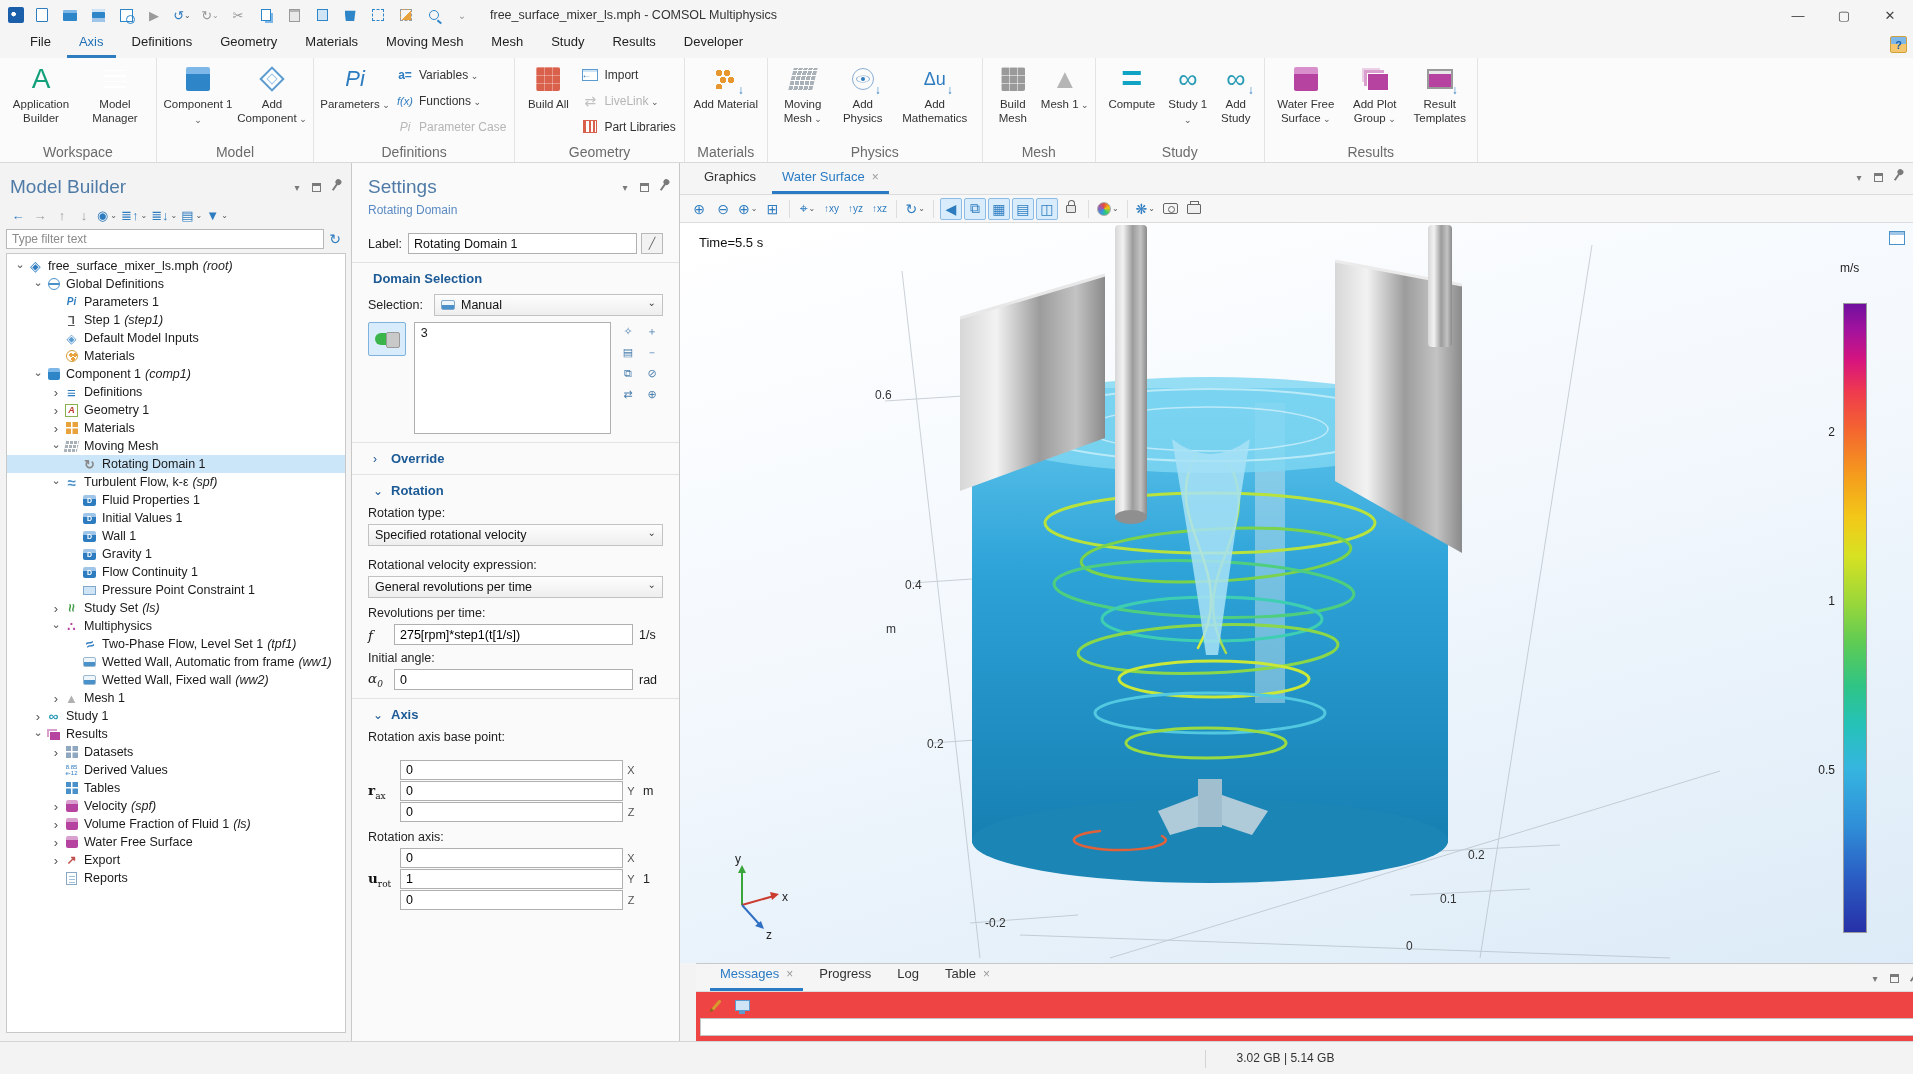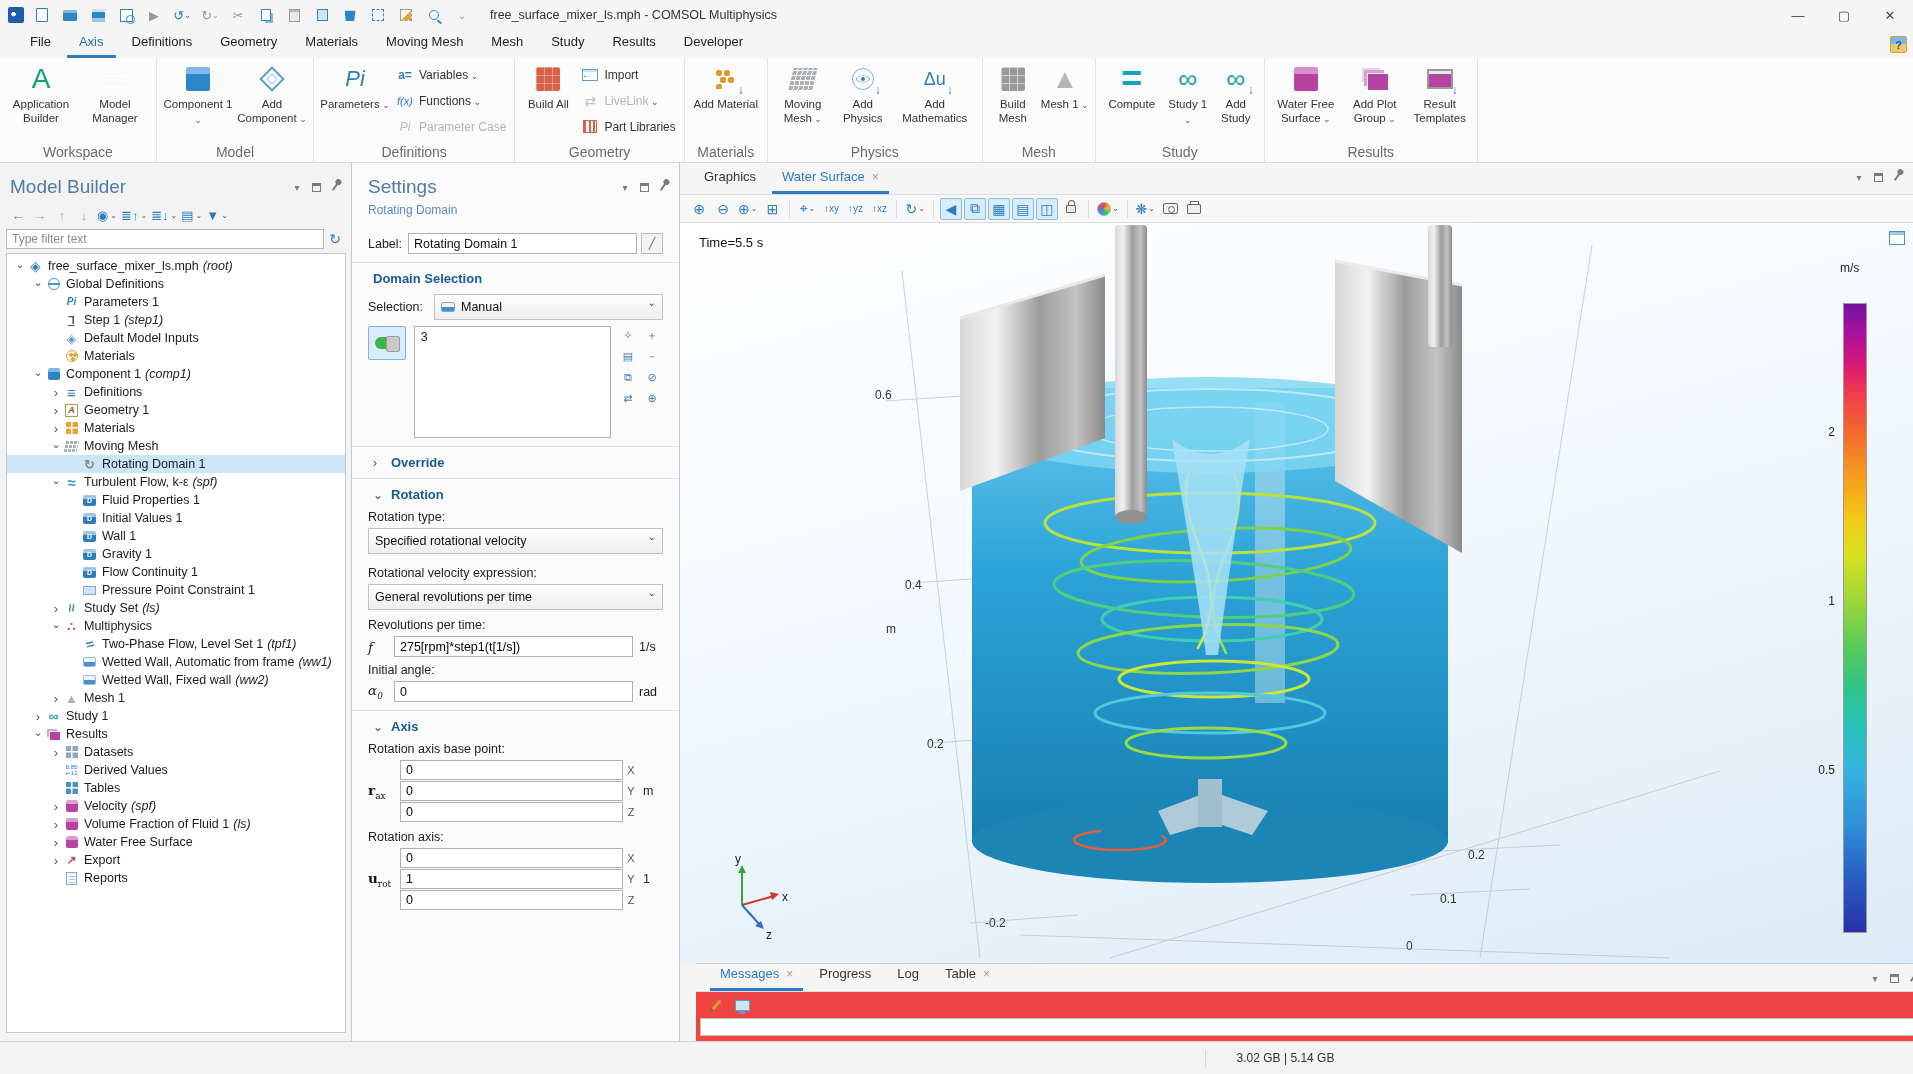--- a/index.html
+++ b/index.html
@@ -141,21 +141,21 @@
 #set-head{position:absolute;left:16px;top:13px}
 #set-sub{position:absolute;left:16px;top:40px;font-size:12px;color:#5b8ac2}
 #set-body{position:absolute;left:0;top:62px;width:327px;bottom:0;padding:8px 16px 0;overflow:hidden}
 .srow{display:flex;align-items:center;margin-bottom:6px}
 .scap{font-size:12.5px;color:#222}
 .stxt{flex:1;height:21px;border:1px solid #b0b0b0;background:#fff;padding:0 5px;font-size:12.5px;font-family:"Liberation Sans",sans-serif;color:#111}
 .sbtn{width:22px;height:21px;border:1px solid #b8b8b8;background:#f2f2f2;margin-left:4px;display:flex;align-items:center;justify-content:center;color:#666;font-size:11px}
 .shr{border-top:1px solid #e2e2e2;margin:8px -16px 8px}
 .shead{display:flex;align-items:center;gap:8px;font-size:13px;font-weight:bold;color:#1c5a96;margin:6px 5px 8px}
 .shead .ch{font-weight:normal;font-size:12px;width:10px}
-.dd-select{height:22px;border:1px solid #c2c2c2;background:linear-gradient(180deg,#fdfdfd,#eee);display:flex;align-items:center;padding:12px 6px;font-size:12.5px;color:#111;position:relative}
+.dd-select{height:22px;border:1px solid #c2c2c2;background:linear-gradient(180deg,#fdfdfd,#eee);display:flex;align-items:center;padding:0 6px;font-size:12.5px;color:#111;position:relative}
 .dd-select::after{content:"⌄";position:absolute;right:6px;top:2px;font-size:10px;color:#444}
 .selbox{display:flex;margin-bottom:8px}
 #active-toggle{width:38px;height:34px;border:1px solid #7fb2de;background:#d9ecfb;border-radius:2px;display:flex;align-items:center;justify-content:center}
 #active-toggle .sw{width:24px;height:12px;border-radius:6px;background:#39b54a;position:relative}
 #active-toggle .sw::after{content:"";position:absolute;right:-1px;top:-1px;width:12px;height:14px;background:#c9c9c9;border:1px solid #9a9a9a;border-radius:2px}
 #sel-list{width:198px;height:112px;border:1px solid #b0b0b0;background:#fff;margin-left:8px;padding:3px 6px;font-size:12.5px}
 .sel-side{display:flex;flex-direction:column;gap:2px;margin-left:6px}
 .sel-side .r{display:flex;gap:2px}
 .ssb{width:22px;height:19px;display:flex;align-items:center;justify-content:center;font-size:11px;color:#4a7fae;border-radius:2px}
 .matrix{display:flex;align-items:center;margin-bottom:8px}
@@ -792,21 +792,21 @@
       <div class="frow">
         <span class="fs"><span>α</span><sub style="font-size:9px">0</sub></span>
         <input value="0" style="">
         <span class="unit">rad</span>
       </div>
       <div class="shr"></div>
       <div class="shead">
           <span class="ch">⌄</span>
           <span>Axis</span>
         </div>
-      <div class="scap" style="margin-bottom:4px">Rotation axis base point:</div>
+      <div class="scap" style="margin-bottom:16px">Rotation axis base point:</div>
       <div class="matrix">
         <span class="sym"><b>r</b><sub>ax</sub></span>
         <div class="mcol">
           <div class="mrow">
               <input value="0" style="">
               <span class="mletter">X</span>
               <span class="munit"></span>
             </div>
           <div class="mrow">
               <input value="0" style="">

